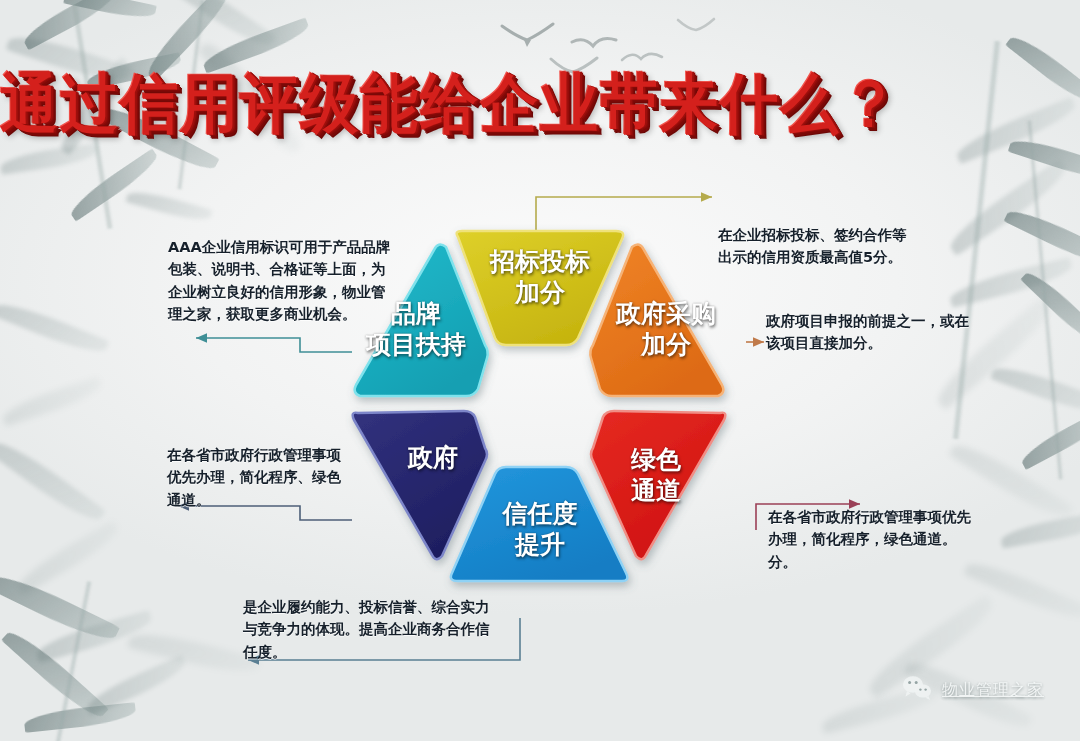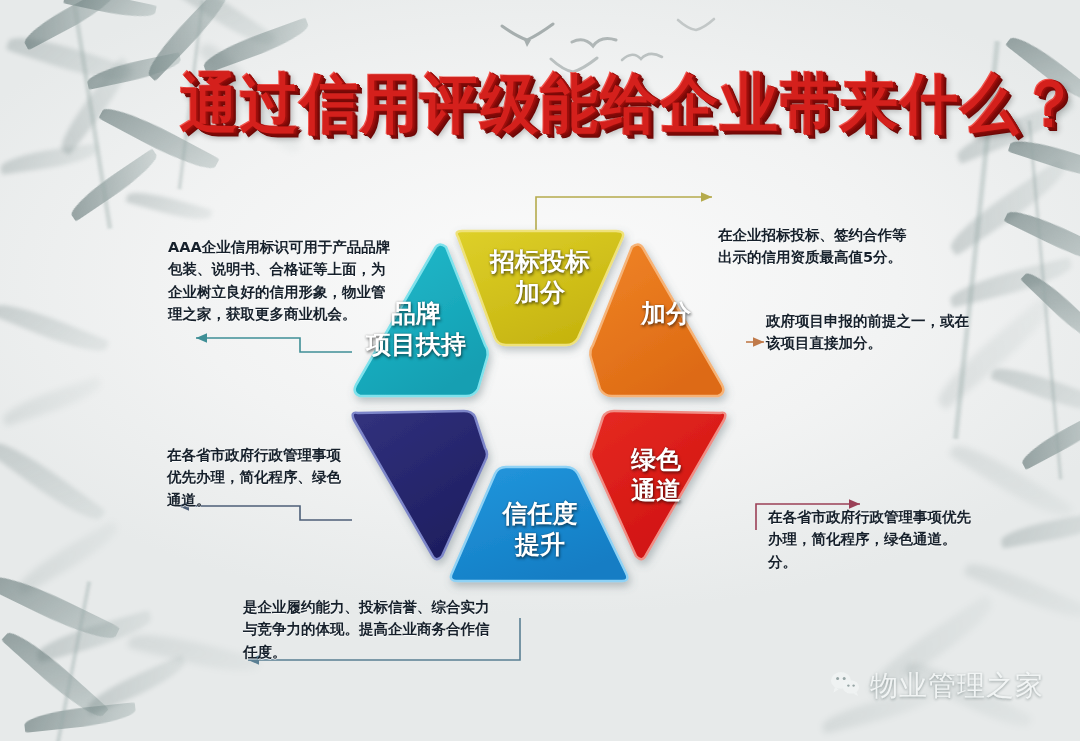--- a/index.html
+++ b/index.html
@@ -29,21 +29,21 @@
   .culm{
     position:absolute;
     background:linear-gradient(90deg,rgba(255,255,255,0),rgba(150,168,166,.45),rgba(255,255,255,0));
     filter:blur(1px);
   }
   .bird{position:absolute;opacity:.55;}
   .bird svg{display:block;}
 
   
   .title-wrap{
-    position:absolute;left:0;right:0;top:66px;text-align:right;
+    position:absolute;left:0;right:0;top:66px;text-align:left;
     z-index:6;
   }
   .title{
     display:inline-block;
     font-family:"DejaVu Sans","Liberation Sans",sans-serif;
     font-size:58px;font-weight:bold;letter-spacing:2px;
     color:#d4201c;
     text-shadow:
       2px 0 0 #9d0f0c, 3px 1px 0 #8a0b09, 4px 2px 0 #7a0907,
       5px 3px 0 #6d0806, 6px 4px 6px rgba(0,0,0,.30),
@@ -85,22 +85,23 @@
   .conn svg{display:block;overflow:visible;}
 
   
   .watermark{
     position:absolute;right:36px;bottom:36px;z-index:8;
     display:flex;align-items:center;gap:10px;
     opacity:.92;
   }
   .wm-text{
     font-family:"DejaVu Sans","Liberation Sans",sans-serif;
-    font-size:28px;color:#f3f6f6;font-weight:500;letter-spacing:1px;
+    font-size:16px;color:#f3f6f6;font-weight:500;letter-spacing:1px;
     text-shadow:0 1px 3px rgba(70,85,85,.55);
+    text-decoration:underline;
   }
   .wm-icon{opacity:.95;}
 </style>
 </head>
 <body>
 
 <div id="poster">
 
   <div class="bgart">
 
@@ -279,34 +280,36 @@
         <path d="M136,52 Q128,46 124,55 L46,190 Q42,198 50,201 L156,201 Q164,201 168,194 L177,163 Q179,156 175,150 Z" fill="url(#g-t)" stroke="#7fe2ec" stroke-width="2.5" stroke-linejoin="round"></path>
       </g>
     </svg>
 
     <div class="seg-label" style="left:150px;top:52px;width:160px;font-family:Liberation Serif, serif;">
       <div>招标投标</div>
       <div>加分</div>
     </div>
 
     <div class="seg-label" style="left:286px;top:104px;width:140px;">
+      <div>政府采购</div>
       <div>加分</div>
     </div>
 
     <div class="seg-label" style="left:150px;top:304px;width:160px;">
       <div>信任度</div>
       <div>提升</div>
     </div>
 
     <div class="seg-label" style="left:296px;top:250px;width:100px;">
       <div>绿色</div>
       <div>通道</div>
     </div>
 
     <div class="seg-label" style="left:56px;top:248px;width:134px;">
+      <div>政府</div>
     </div>
 
     <div class="seg-label" style="left:38px;top:104px;width:136px;">
       <div>品牌</div>
       <div>项目扶持</div>
     </div>
   </div>
 
   <div class="note n1">AAA企业信用标识可用于产品品牌包装、说明书、合格证等上面，为企业树立良好的信用形象，物业管理之家，获取更多商业机会。</div>
   <div class="note n2">在企业招标投标、签约合作等出示的信用资质最高值5分。</div>

